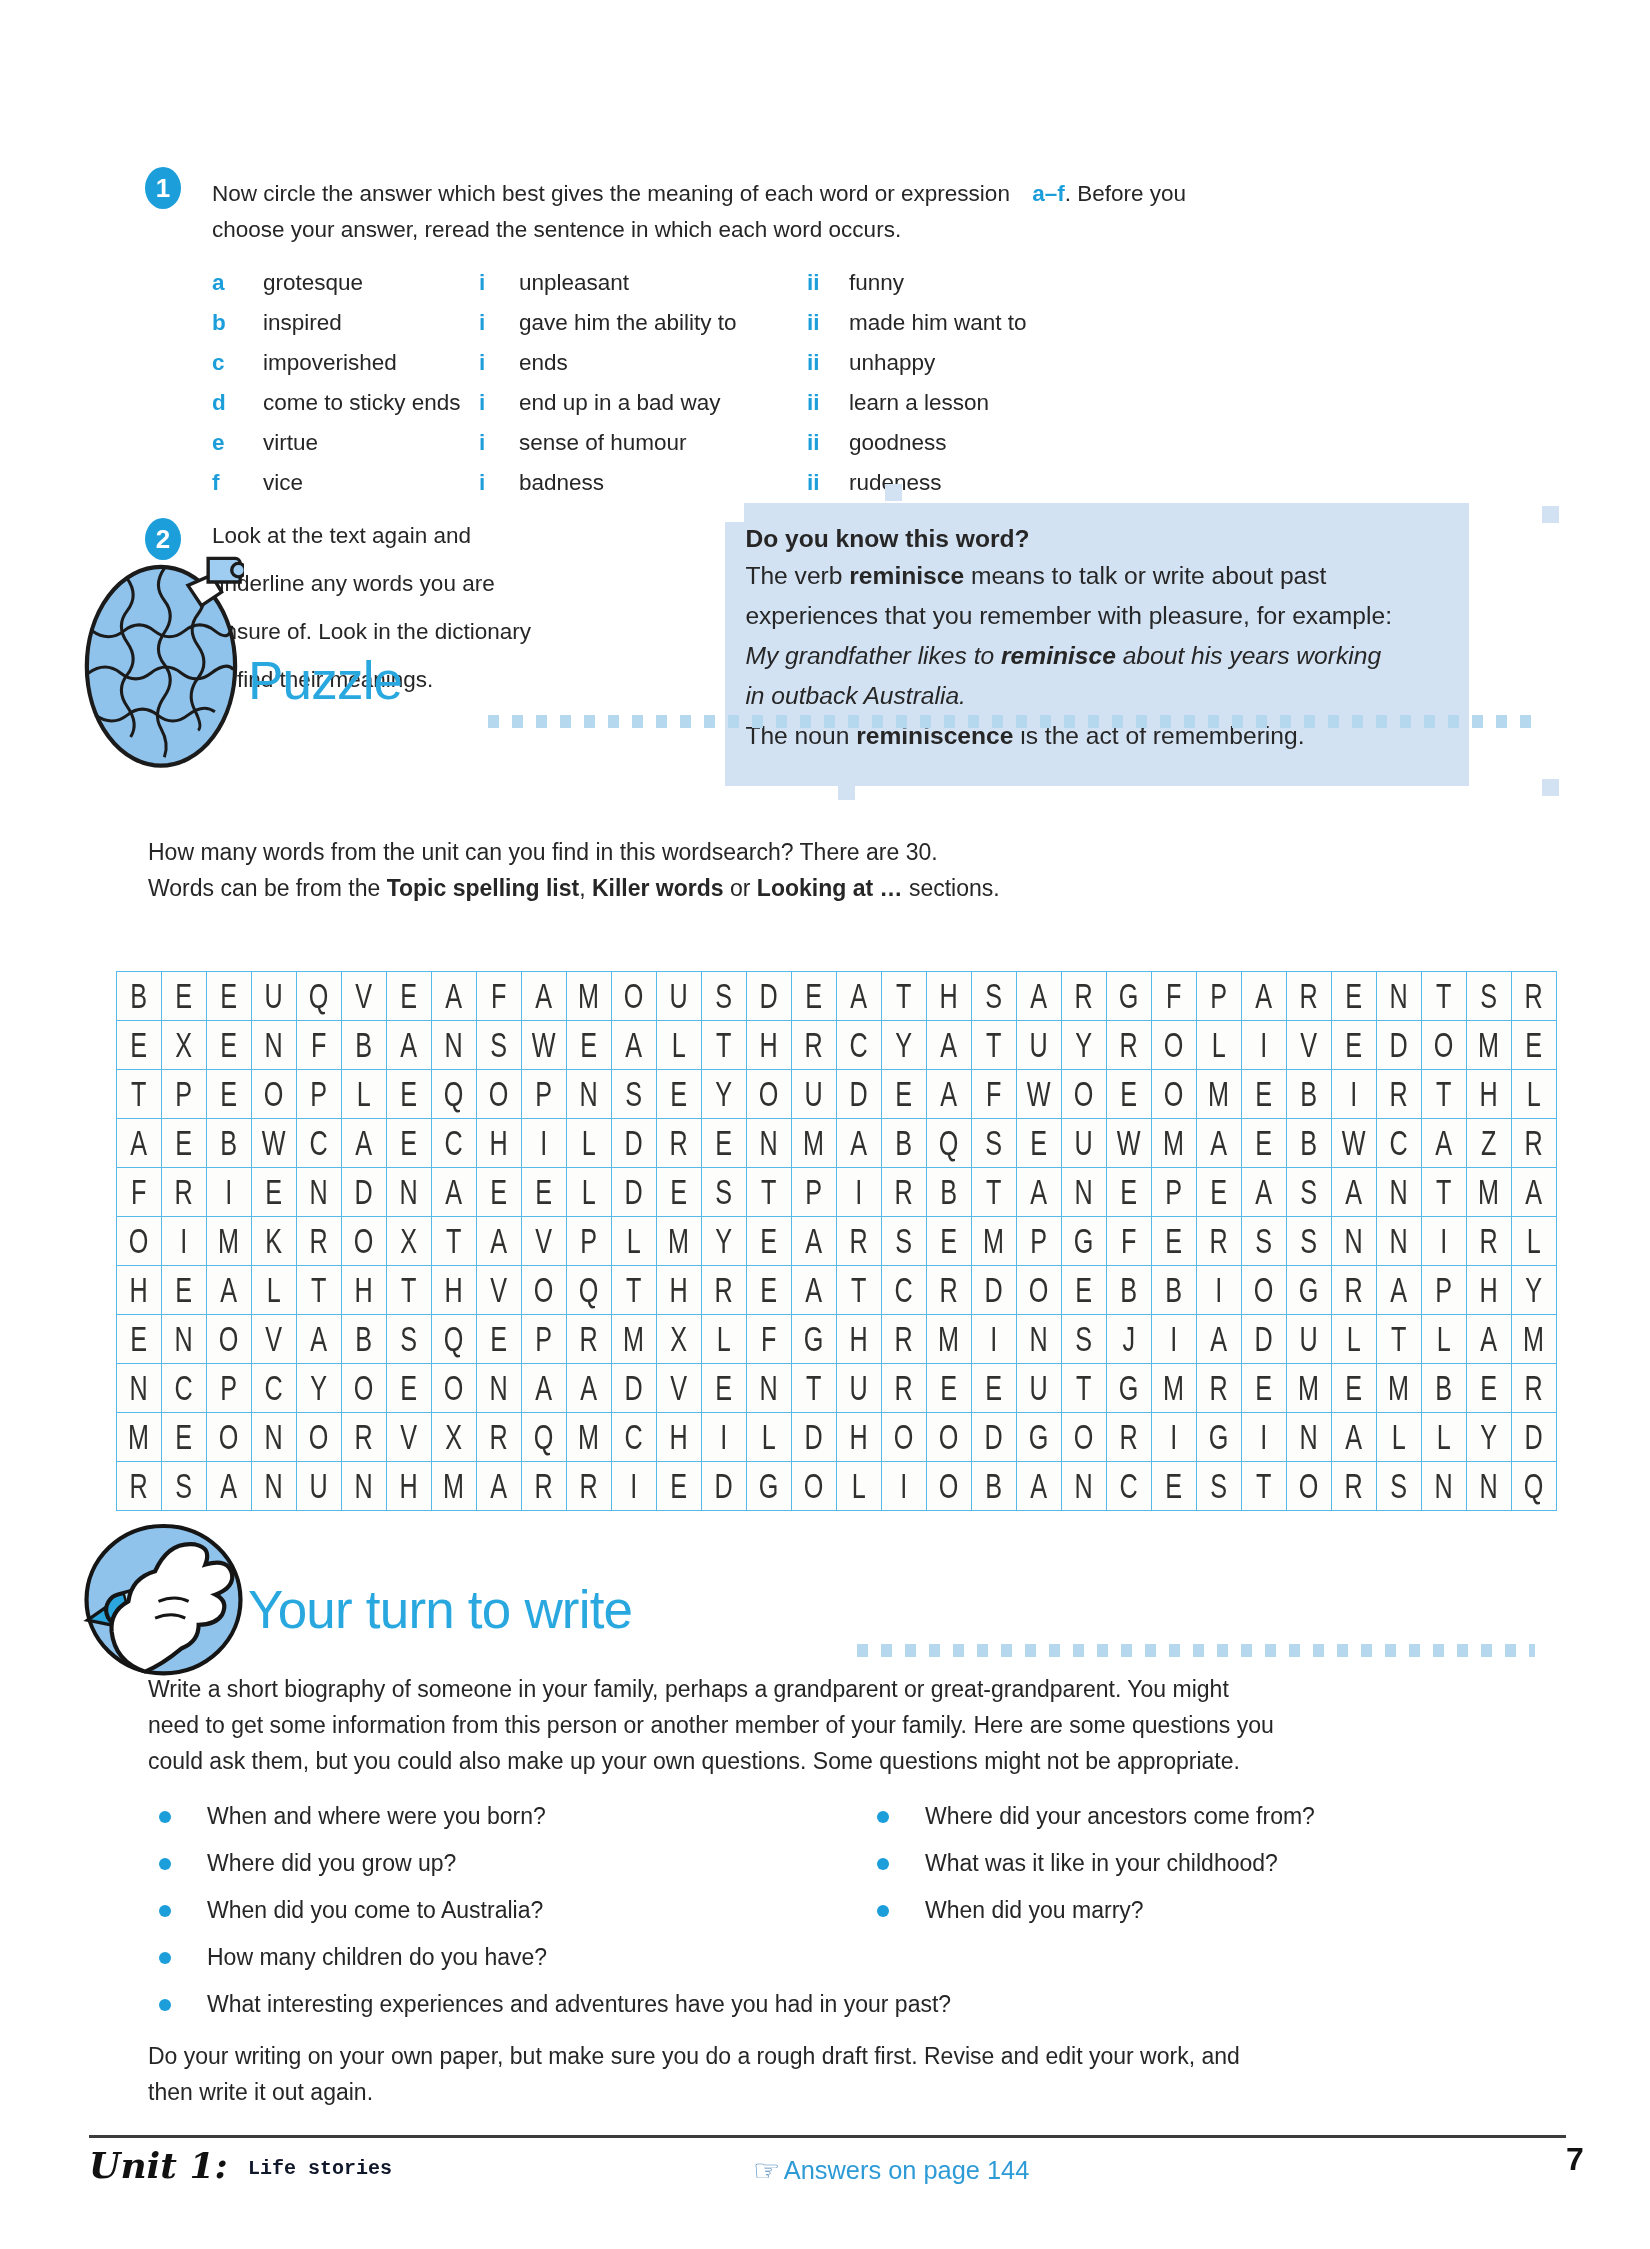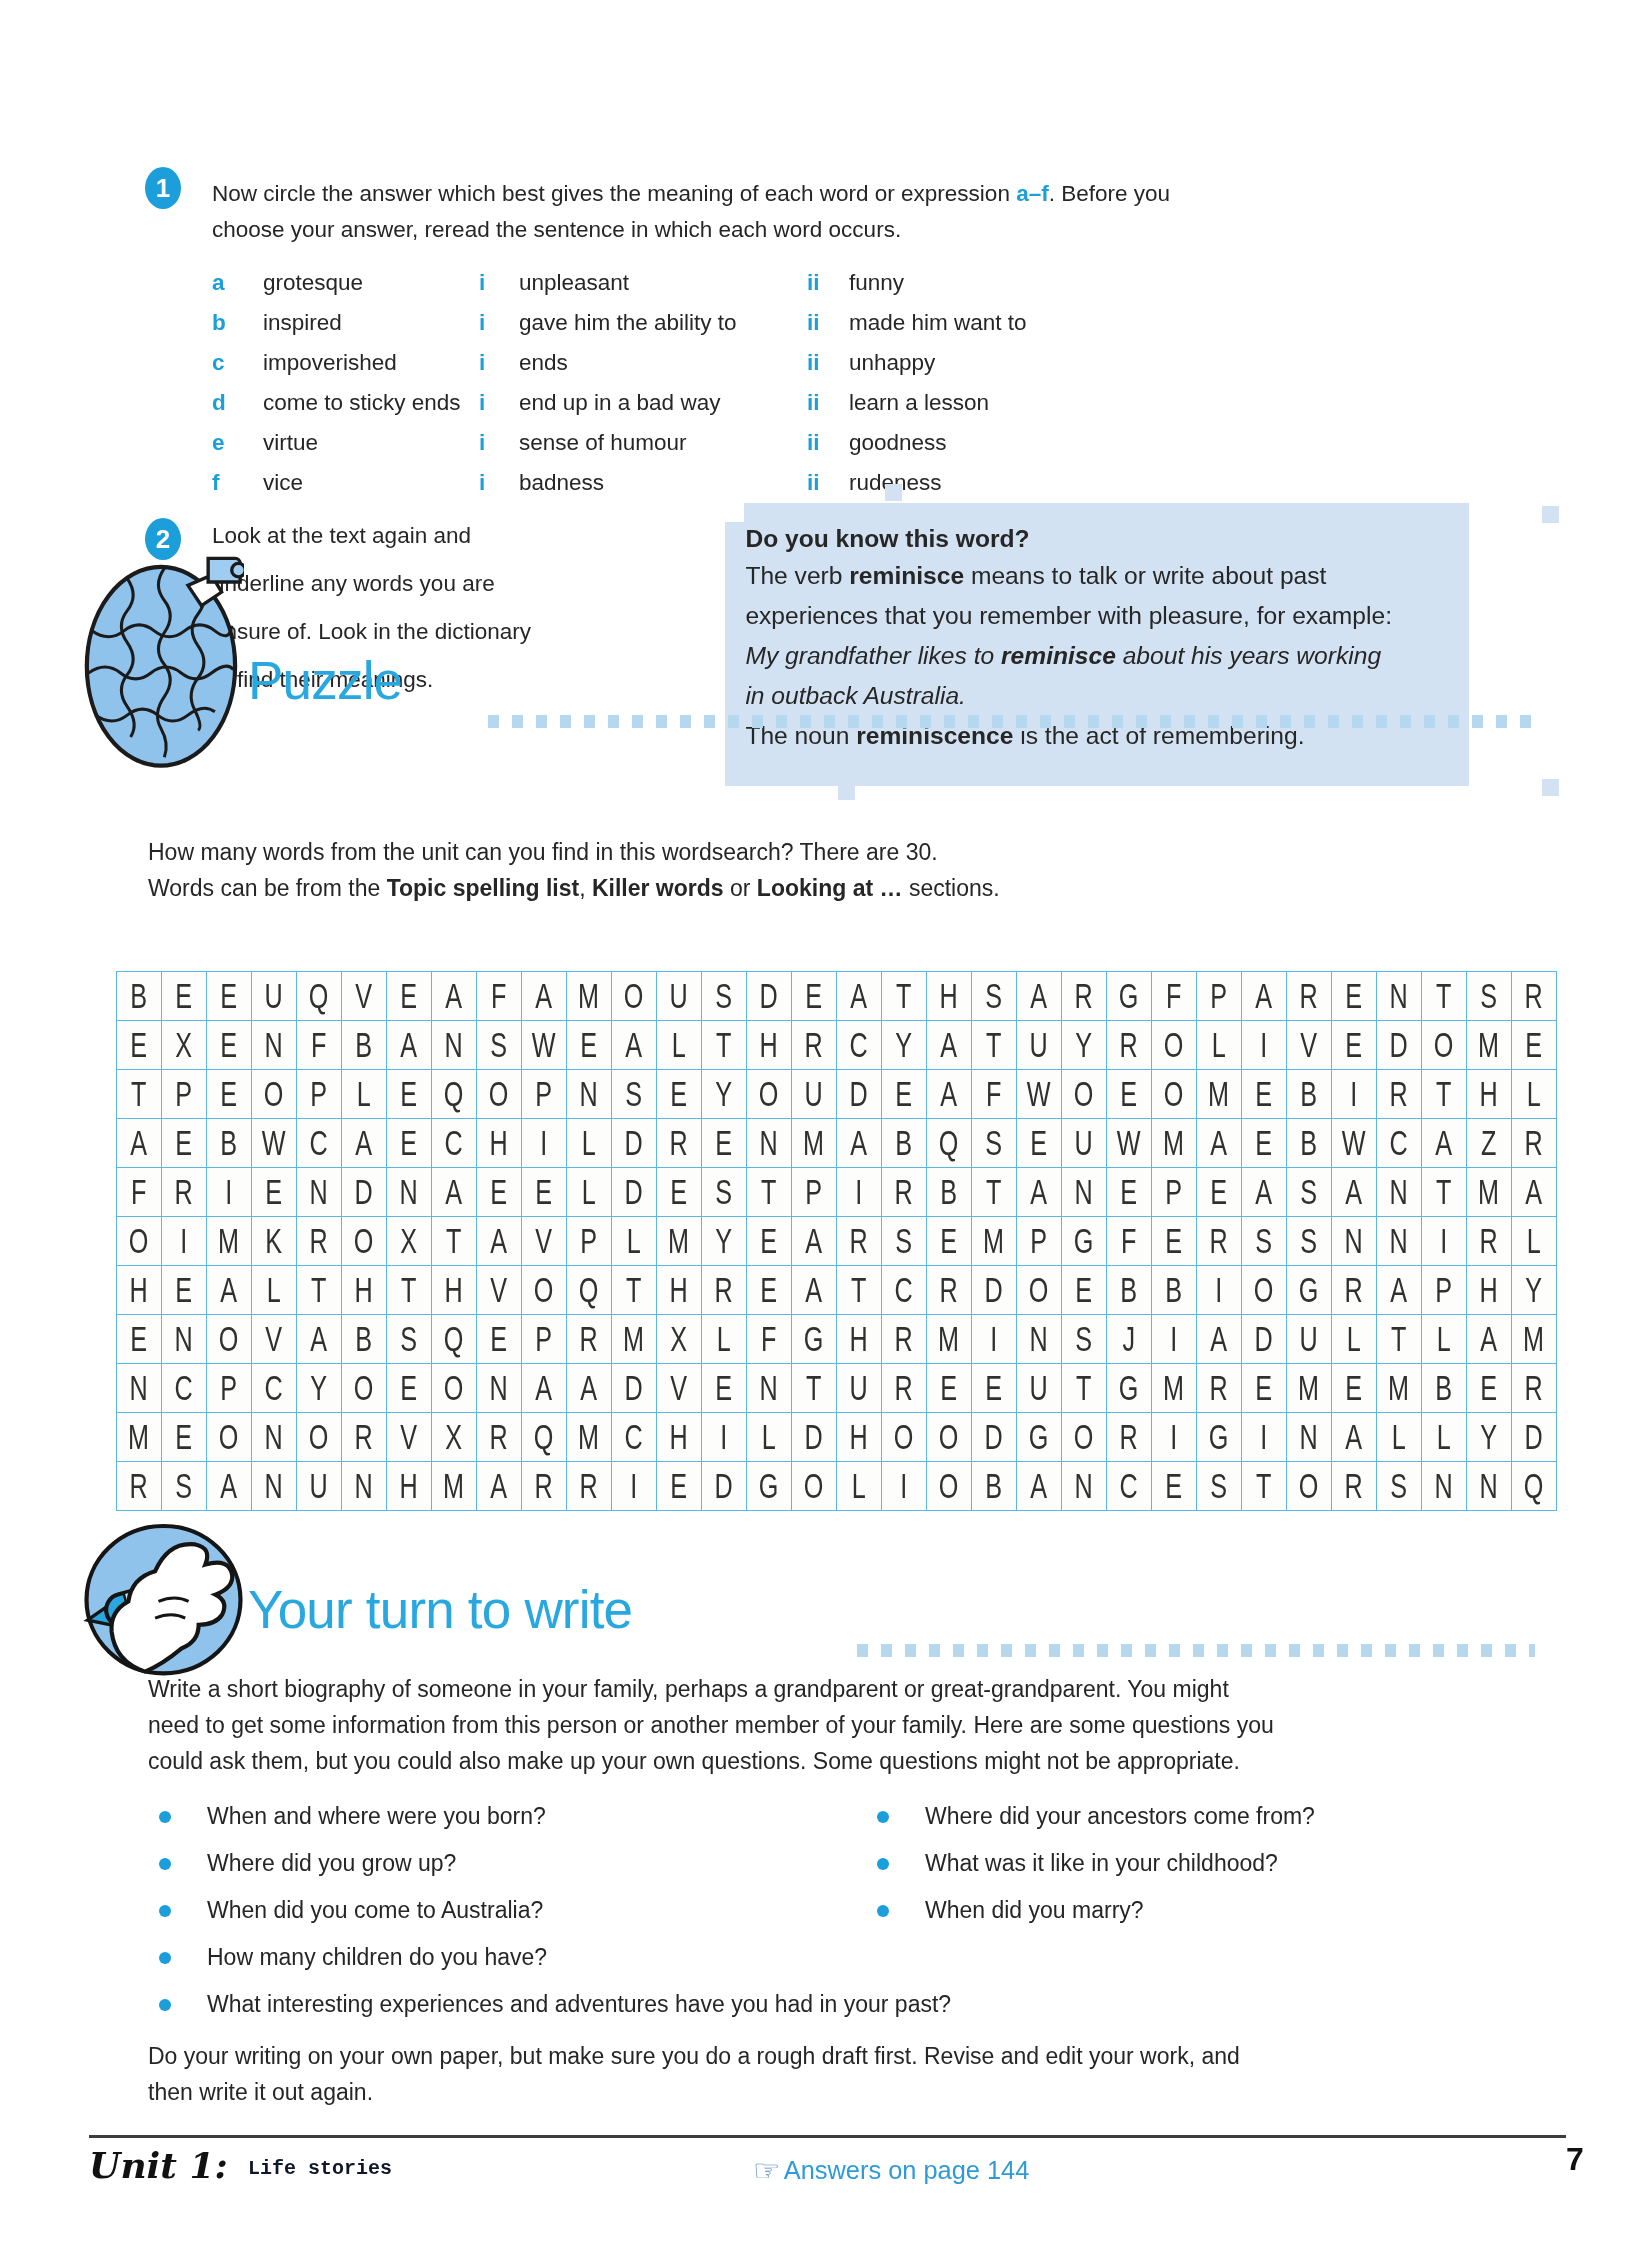--- a/index.html
+++ b/index.html
@@ -7,21 +7,21 @@
         font-family:"Liberation Sans",sans-serif;color:#262626;overflow:hidden;}
   .abs{position:absolute;}
   
   .badge{position:absolute;width:36px;height:42px;background:#1b9ed9;border-radius:50%;
          color:#fff;font-weight:bold;font-size:26px;display:flex;align-items:center;justify-content:center;}
   .badge-1{left:145px;top:167px;}
   .badge-2{left:145px;top:518px;}
   
   .tlines .tline{white-space:nowrap;}
   .s-n{} .s-b{font-weight:bold;} .s-i{font-style:italic;}
-  .s-bi{font-weight:bold;font-style:italic;} .s-bb{font-weight:bold;color:#1b9ed9;}
+  .s-bi{font-weight:bold;font-style:italic;} .s-bb{font-weight:bold;color:#1b9ed9;margin-left:16px;}
   .ex1-text{left:212px;top:176px;font-size:22.5px;line-height:36px;}
   .word-list{left:212px;top:270px;width:1204px;}
   .word-row{display:flex;height:40px;font-size:22.5px;}
   .col-letter{width:51px;color:#1b9ed9;font-weight:bold;}
   .col-word{width:216px;white-space:nowrap;}
   .col-i{width:40px;color:#1b9ed9;font-weight:bold;}
   .col-opti{width:288px;white-space:nowrap;}
   .col-ii{width:42px;color:#1b9ed9;font-weight:bold;}
   .col-optii{white-space:nowrap;}
   .ex2-text{left:212px;top:512px;font-size:22.5px;line-height:48px;}

